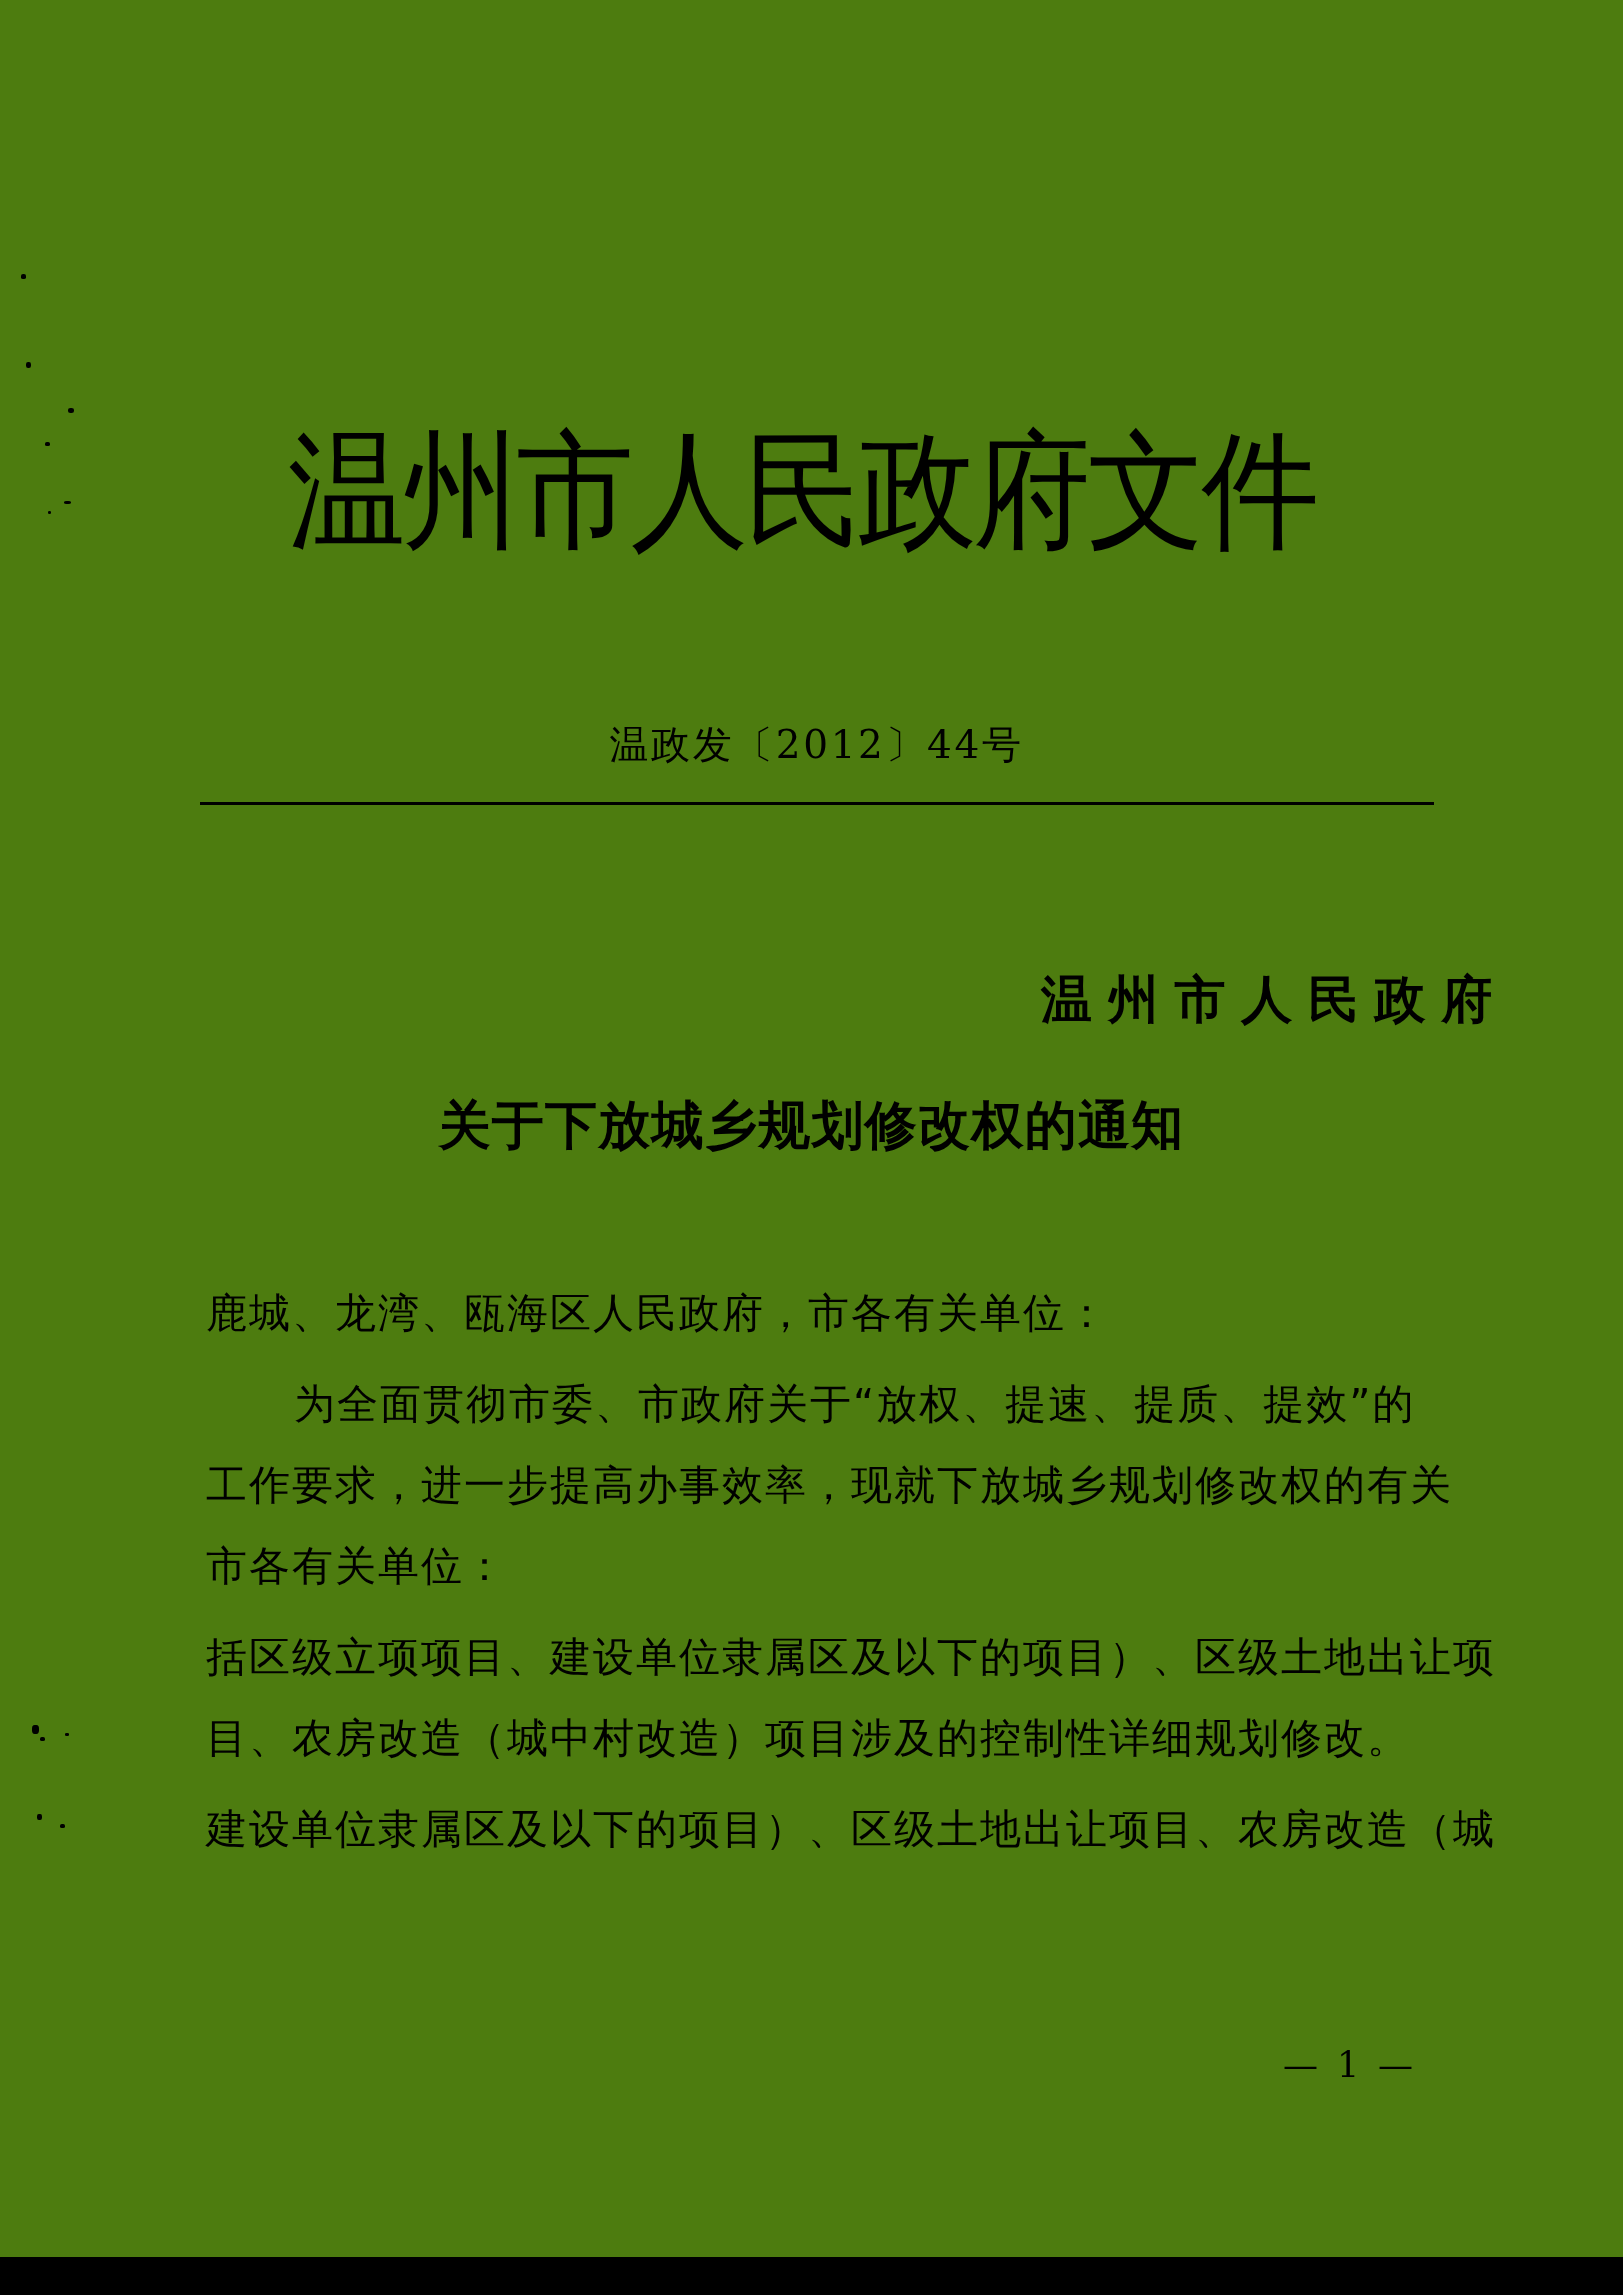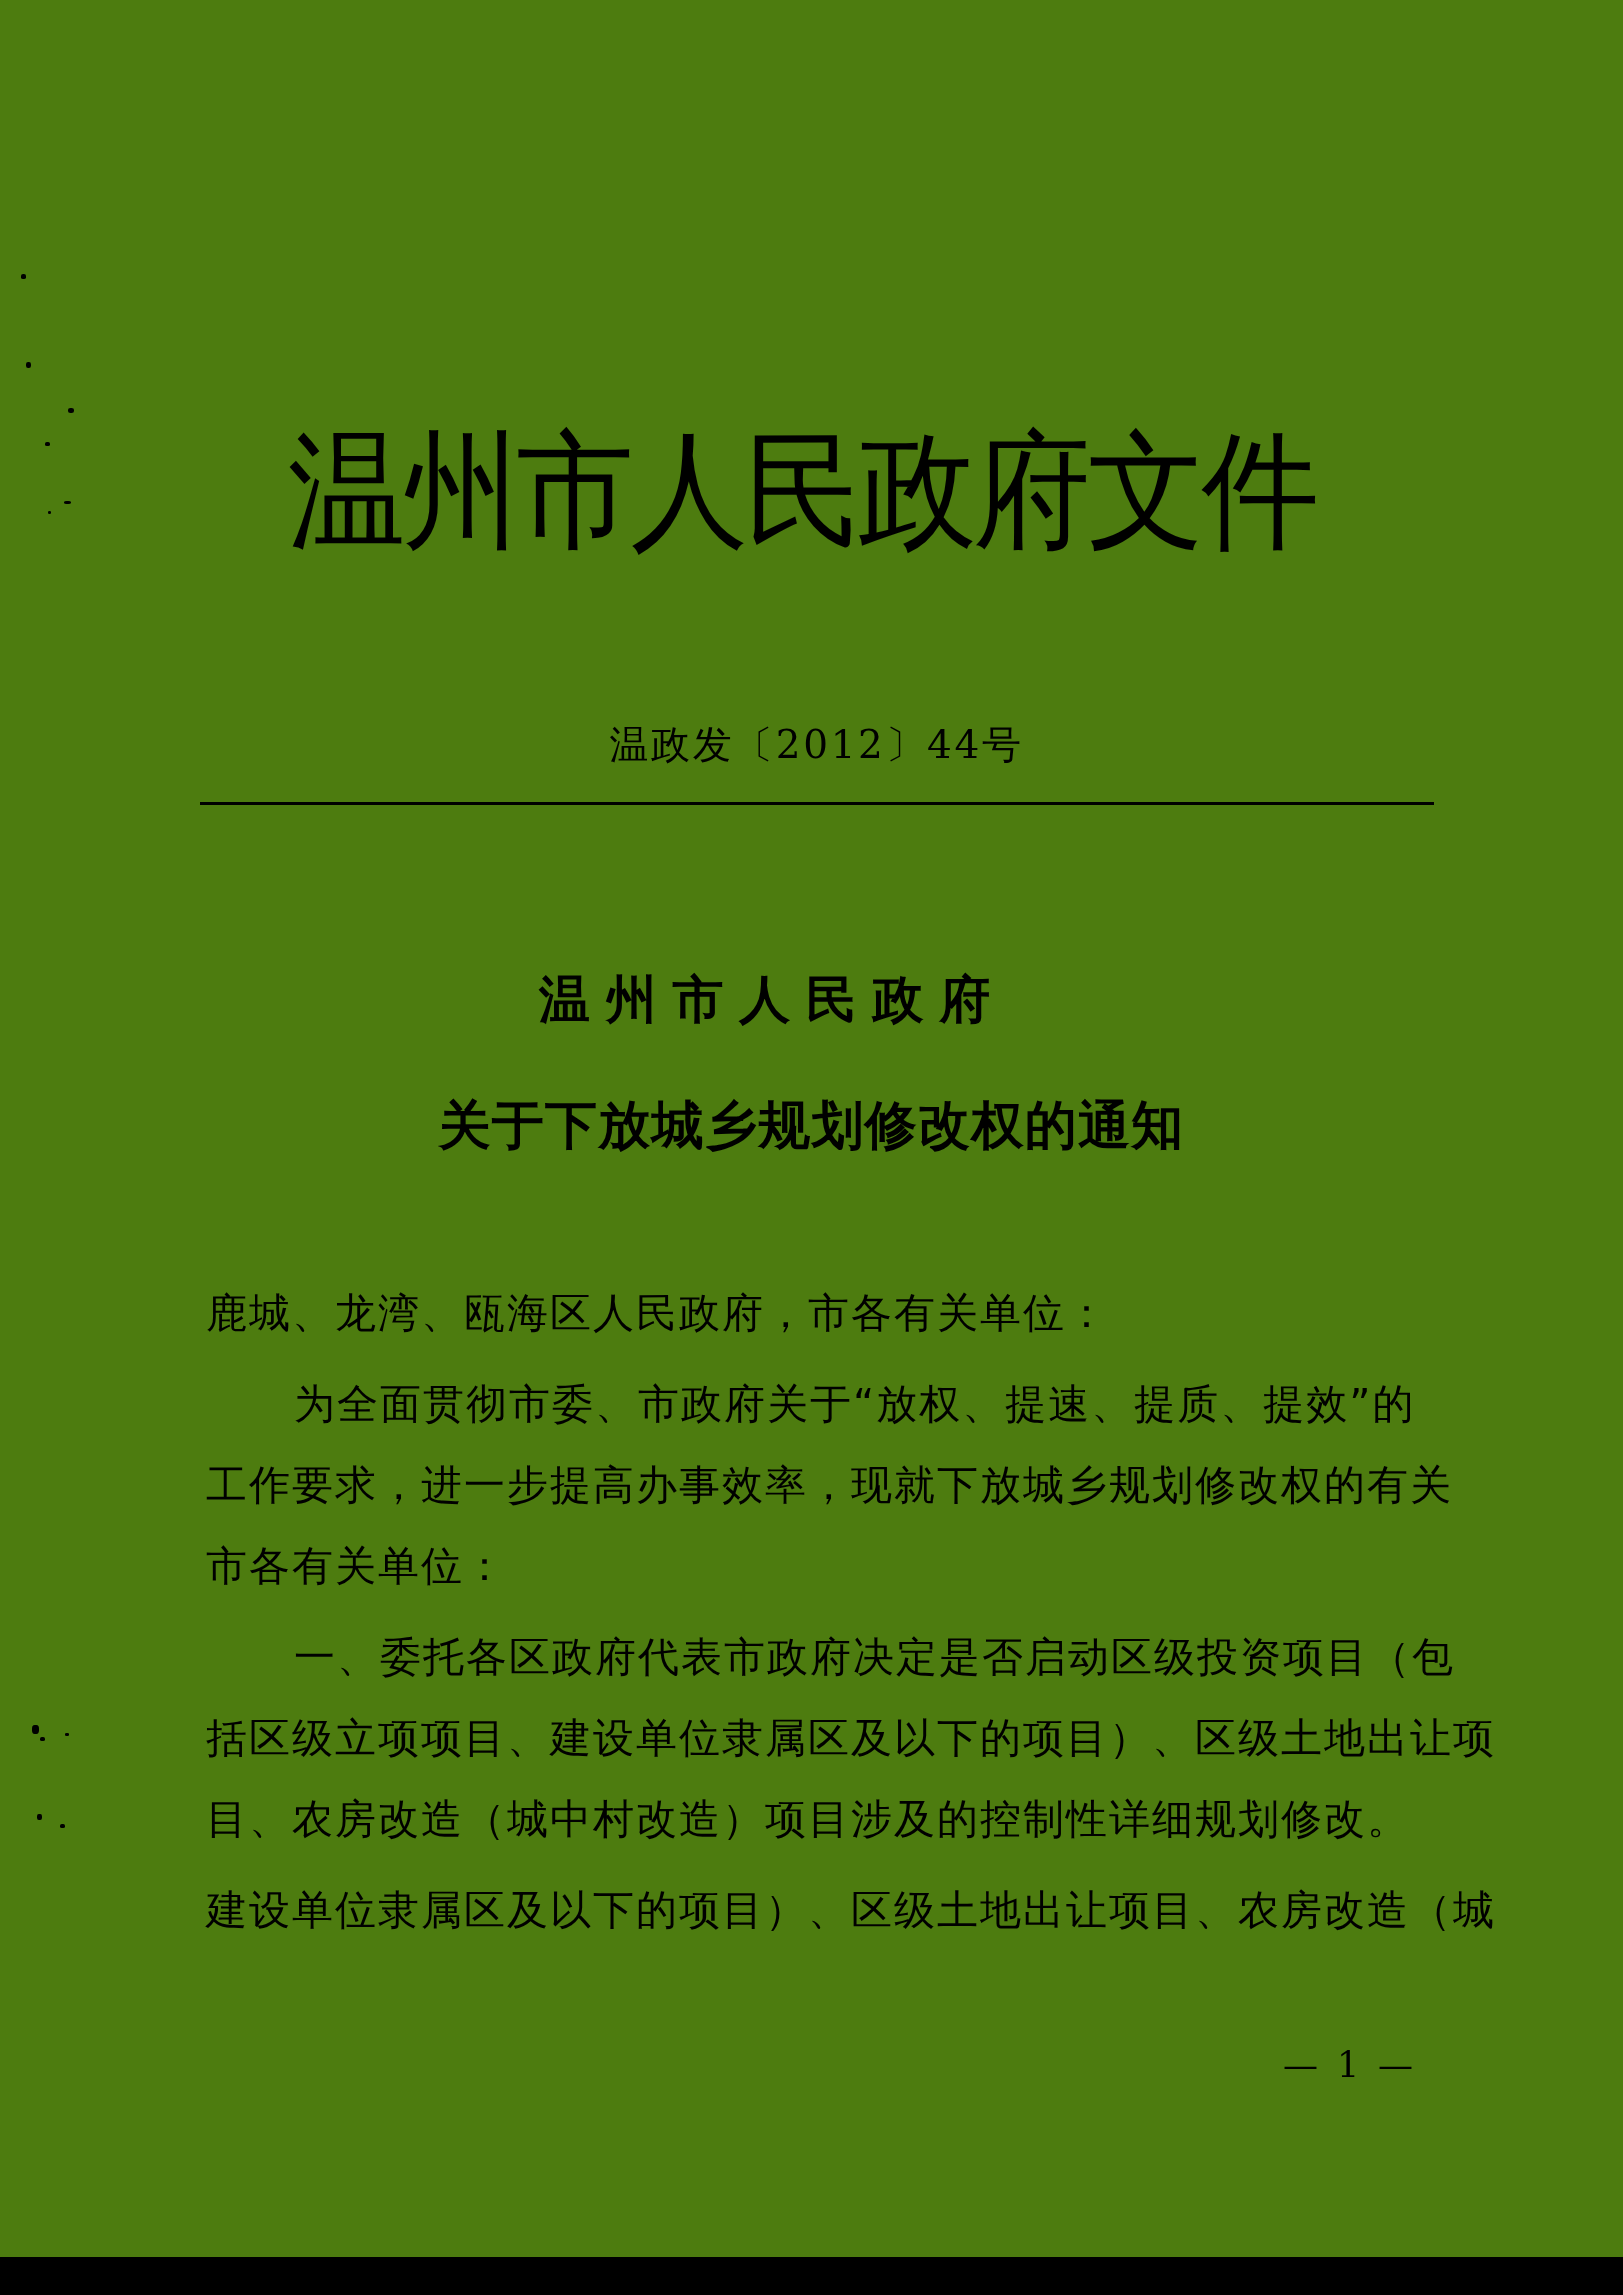--- a/index.html
+++ b/index.html
@@ -16,21 +16,21 @@
   .docno {
     position: absolute; left: 0; top: 719px; width: 1623px; text-align: center;
     font-family: "DejaVu Serif", "Liberation Serif", serif;
     font-size: 39px; line-height: 52px; letter-spacing: 2.6px;
     padding-left: 10px; box-sizing: border-box;
   }
   .redline {
     position: absolute; left: 200px; top: 802px; width: 1234px; height: 2.6px; background: #000;
   }
   .title1 {
-    position: absolute; left: 0; top: 967px; width: 1508px; text-align: center;
+    position: absolute; left: 0; top: 967px; width: 1508px; text-align: right;
     font-family: "DejaVu Sans", "Liberation Sans", sans-serif; font-weight: bold;
     font-size: 51px; line-height: 65px; letter-spacing: 15.7px;
     padding-left: 37px; box-sizing: border-box;
   }
   .title2 {
     position: absolute; left: 0; top: 1093px; width: 1623px; text-align: center;
     font-family: "DejaVu Sans", "Liberation Sans", sans-serif; font-weight: bold;
     font-size: 52px; line-height: 65px; letter-spacing: 1.3px;
     box-sizing: border-box;
   }
@@ -84,21 +84,20 @@
       <span class="line">鹿城、龙湾、瓯海区人民政府，市各有关单位：</span>
     </p>
 
     <p>
       <span class="line" style="padding-left:88px;">为全面贯彻市委、市政府关于“放权、提速、提质、提效”的</span>
       <span class="line">工作要求，进一步提高办事效率，现就下放城乡规划修改权的有关</span>
       <span class="line">市各有关单位：</span>
     </p>
 
     <p>
-      <span class="line" style="padding-left:88px;">一、委托各区政府代表市政府决定是否启动区级投资项目（包</span>
       <span class="line">括区级立项项目、建设单位隶属区及以下的项目）、区级土地出让项</span>
       <span class="line">目、农房改造（城中村改造）项目涉及的控制性详细规划修改。</span>
     </p>
 
     <p>
       <span class="line">建设单位隶属区及以下的项目）、区级土地出让项目、农房改造（城</span>
     </p>
   </div>
 
   <div class="pagenum">— 1 —</div>

